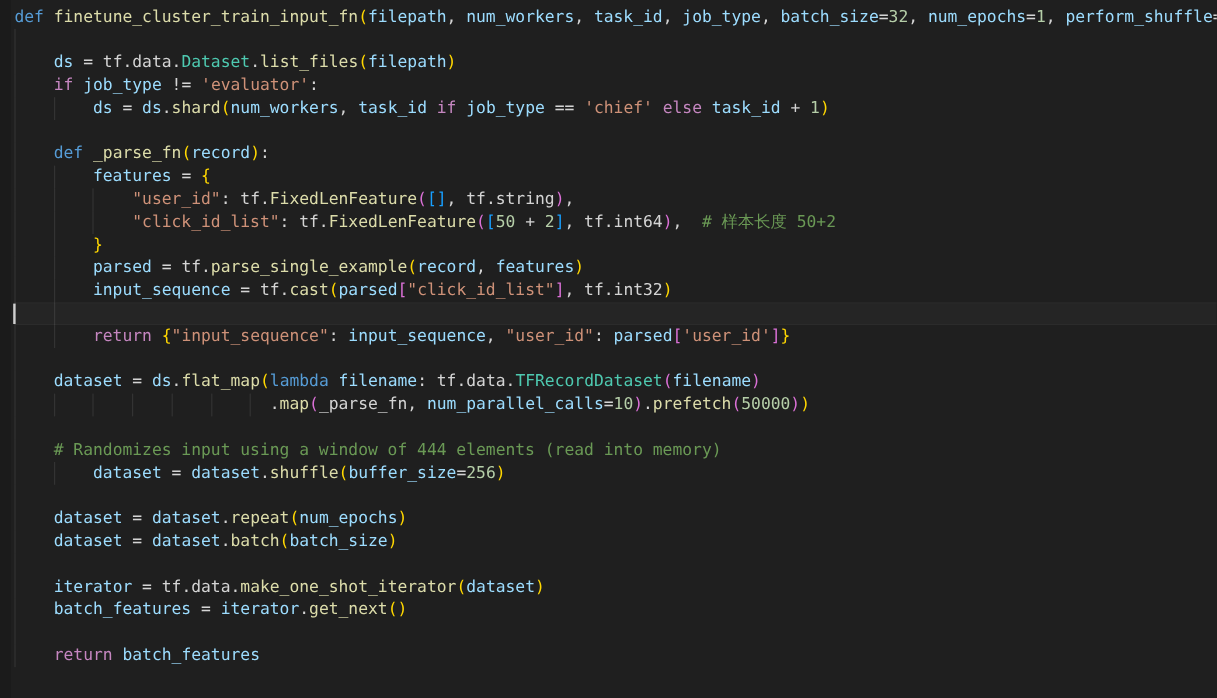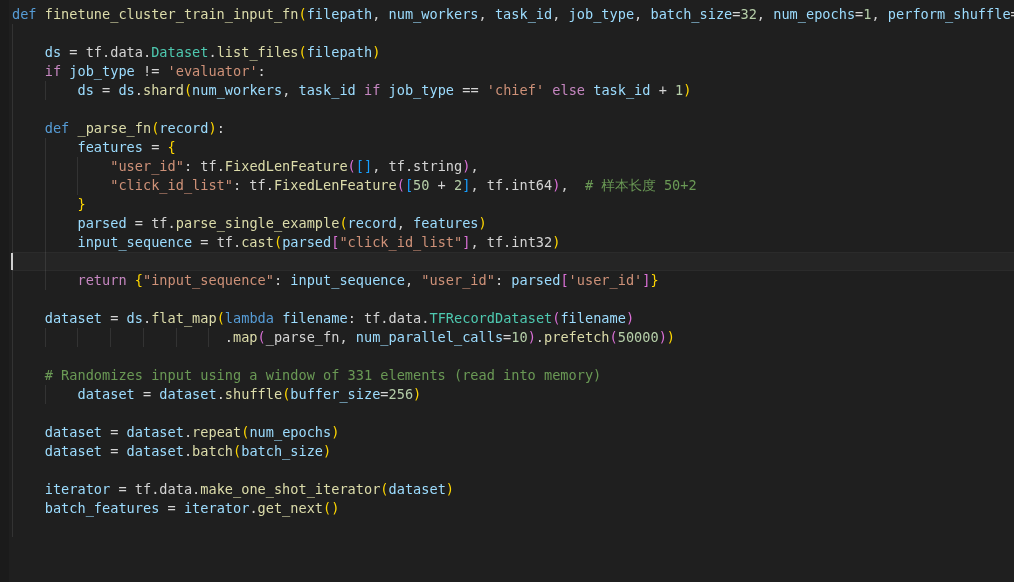--- a/index.html
+++ b/index.html
@@ -53,22 +53,23 @@
     <div class="line"><span class="guide" style="left: 0ch;"></span><span class="guide" style="left: 4ch;"></span><span class="guide" style="left: 8ch;"></span><span class="code">            <span style="color: rgb(206, 145, 120);">"click_id_list"</span><span style="color: rgb(212, 212, 212);">: </span><span style="color: rgb(212, 212, 212);">tf.</span><span style="color: rgb(220, 220, 170);">FixedLenFeature</span><span style="color: rgb(218, 112, 214);">(</span><span style="color: rgb(23, 159, 255);">[</span><span style="color: rgb(181, 206, 168);">50</span><span style="color: rgb(212, 212, 212);"> + </span><span style="color: rgb(181, 206, 168);">2</span><span style="color: rgb(23, 159, 255);">]</span><span style="color: rgb(212, 212, 212);">, </span><span style="color: rgb(212, 212, 212);">tf.int64</span><span style="color: rgb(218, 112, 214);">)</span><span style="color: rgb(212, 212, 212);">,  </span><span style="color: rgb(106, 153, 85);"># 样本长度 50+2</span></span></div>
     <div class="line"><span class="guide" style="left: 0ch;"></span><span class="guide" style="left: 4ch;"></span><span class="code">        <span style="color: rgb(255, 215, 0);">}</span></span></div>
     <div class="line"><span class="guide" style="left: 0ch;"></span><span class="guide" style="left: 4ch;"></span><span class="code">        <span style="color: rgb(156, 220, 254);">parsed</span><span style="color: rgb(212, 212, 212);"> = </span><span style="color: rgb(212, 212, 212);">tf.</span><span style="color: rgb(220, 220, 170);">parse_single_example</span><span style="color: rgb(255, 215, 0);">(</span><span style="color: rgb(156, 220, 254);">record</span><span style="color: rgb(212, 212, 212);">, </span><span style="color: rgb(156, 220, 254);">features</span><span style="color: rgb(255, 215, 0);">)</span></span></div>
     <div class="line"><span class="guide" style="left: 0ch;"></span><span class="guide" style="left: 4ch;"></span><span class="code">        <span style="color: rgb(156, 220, 254);">input_sequence</span><span style="color: rgb(212, 212, 212);"> = </span><span style="color: rgb(212, 212, 212);">tf.</span><span style="color: rgb(220, 220, 170);">cast</span><span style="color: rgb(255, 215, 0);">(</span><span style="color: rgb(156, 220, 254);">parsed</span><span style="color: rgb(218, 112, 214);">[</span><span style="color: rgb(206, 145, 120);">"click_id_list"</span><span style="color: rgb(218, 112, 214);">]</span><span style="color: rgb(212, 212, 212);">, </span><span style="color: rgb(212, 212, 212);">tf.int32</span><span style="color: rgb(255, 215, 0);">)</span></span></div>
     <div class="line cursor-line"><span class="guide" style="left: 0ch;"></span><span class="guide" style="left: 4ch;"></span><span class="code"></span><span class="caret"></span></div>
     <div class="line"><span class="guide" style="left: 0ch;"></span><span class="guide" style="left: 4ch;"></span><span class="code">        <span style="color: rgb(197, 134, 192);">return</span><span style="color: rgb(212, 212, 212);"> </span><span style="color: rgb(255, 215, 0);">{</span><span style="color: rgb(206, 145, 120);">"input_sequence"</span><span style="color: rgb(212, 212, 212);">: </span><span style="color: rgb(156, 220, 254);">input_sequence</span><span style="color: rgb(212, 212, 212);">, </span><span style="color: rgb(206, 145, 120);">"user_id"</span><span style="color: rgb(212, 212, 212);">: </span><span style="color: rgb(156, 220, 254);">parsed</span><span style="color: rgb(218, 112, 214);">[</span><span style="color: rgb(206, 145, 120);">'user_id'</span><span style="color: rgb(218, 112, 214);">]</span><span style="color: rgb(255, 215, 0);">}</span></span></div>
     <div class="line"><span class="guide" style="left: 0ch;"></span><span class="code"></span></div>
     <div class="line"><span class="guide" style="left: 0ch;"></span><span class="code">    <span style="color: rgb(156, 220, 254);">dataset</span><span style="color: rgb(212, 212, 212);"> = </span><span style="color: rgb(156, 220, 254);">ds</span><span style="color: rgb(212, 212, 212);">.</span><span style="color: rgb(220, 220, 170);">flat_map</span><span style="color: rgb(255, 215, 0);">(</span><span style="color: rgb(86, 156, 214);">lambda</span><span style="color: rgb(212, 212, 212);"> </span><span style="color: rgb(156, 220, 254);">filename</span><span style="color: rgb(212, 212, 212);">: </span><span style="color: rgb(212, 212, 212);">tf.data.</span><span style="color: rgb(78, 201, 176);">TFRecordDataset</span><span style="color: rgb(218, 112, 214);">(</span><span style="color: rgb(156, 220, 254);">filename</span><span style="color: rgb(218, 112, 214);">)</span></span></div>
     <div class="line"><span class="guide" style="left: 0ch;"></span><span class="guide" style="left: 4ch;"></span><span class="guide" style="left: 8ch;"></span><span class="guide" style="left: 12ch;"></span><span class="guide" style="left: 16ch;"></span><span class="guide" style="left: 20ch;"></span><span class="guide" style="left: 24ch;"></span><span class="code">                          <span style="color: rgb(212, 212, 212);">.</span><span style="color: rgb(220, 220, 170);">map</span><span style="color: rgb(218, 112, 214);">(</span><span style="color: rgb(212, 212, 212);">_parse_fn</span><span style="color: rgb(212, 212, 212);">, </span><span style="color: rgb(156, 220, 254);">num_parallel_calls</span><span style="color: rgb(212, 212, 212);">=</span><span style="color: rgb(181, 206, 168);">10</span><span style="color: rgb(218, 112, 214);">)</span><span style="color: rgb(212, 212, 212);">.</span><span style="color: rgb(220, 220, 170);">prefetch</span><span style="color: rgb(218, 112, 214);">(</span><span style="color: rgb(181, 206, 168);">50000</span><span style="color: rgb(218, 112, 214);">)</span><span style="color: rgb(255, 215, 0);">)</span></span></div>
     <div class="line"><span class="guide" style="left: 0ch;"></span><span class="code"></span></div>
-    <div class="line"><span class="guide" style="left: 0ch;"></span><span class="code">    <span style="color: rgb(106, 153, 85);"># Randomizes input using a window of 331 elements (read into memory)</span></span></div>
+    <div class="line"><span class="guide" style="left: 0ch;"></span><span class="code">    <span style="color: rgb(106, 153, 85);"># Randomizes input using a window of 444 elements (read into memory)</span></span></div>
     <div class="line"><span class="guide" style="left: 0ch;"></span><span class="guide" style="left: 4ch;"></span><span class="code">        <span style="color: rgb(156, 220, 254);">dataset</span><span style="color: rgb(212, 212, 212);"> = </span><span style="color: rgb(156, 220, 254);">dataset</span><span style="color: rgb(212, 212, 212);">.</span><span style="color: rgb(220, 220, 170);">shuffle</span><span style="color: rgb(255, 215, 0);">(</span><span style="color: rgb(156, 220, 254);">buffer_size</span><span style="color: rgb(212, 212, 212);">=</span><span style="color: rgb(181, 206, 168);">256</span><span style="color: rgb(255, 215, 0);">)</span></span></div>
     <div class="line"><span class="guide" style="left: 0ch;"></span><span class="code"></span></div>
     <div class="line"><span class="guide" style="left: 0ch;"></span><span class="code">    <span style="color: rgb(156, 220, 254);">dataset</span><span style="color: rgb(212, 212, 212);"> = </span><span style="color: rgb(156, 220, 254);">dataset</span><span style="color: rgb(212, 212, 212);">.</span><span style="color: rgb(220, 220, 170);">repeat</span><span style="color: rgb(255, 215, 0);">(</span><span style="color: rgb(156, 220, 254);">num_epochs</span><span style="color: rgb(255, 215, 0);">)</span></span></div>
     <div class="line"><span class="guide" style="left: 0ch;"></span><span class="code">    <span style="color: rgb(156, 220, 254);">dataset</span><span style="color: rgb(212, 212, 212);"> = </span><span style="color: rgb(156, 220, 254);">dataset</span><span style="color: rgb(212, 212, 212);">.</span><span style="color: rgb(220, 220, 170);">batch</span><span style="color: rgb(255, 215, 0);">(</span><span style="color: rgb(156, 220, 254);">batch_size</span><span style="color: rgb(255, 215, 0);">)</span></span></div>
     <div class="line"><span class="guide" style="left: 0ch;"></span><span class="code"></span></div>
     <div class="line"><span class="guide" style="left: 0ch;"></span><span class="code">    <span style="color: rgb(156, 220, 254);">iterator</span><span style="color: rgb(212, 212, 212);"> = </span><span style="color: rgb(212, 212, 212);">tf.data.</span><span style="color: rgb(220, 220, 170);">make_one_shot_iterator</span><span style="color: rgb(255, 215, 0);">(</span><span style="color: rgb(156, 220, 254);">dataset</span><span style="color: rgb(255, 215, 0);">)</span></span></div>
     <div class="line"><span class="guide" style="left: 0ch;"></span><span class="code">    <span style="color: rgb(156, 220, 254);">batch_features</span><span style="color: rgb(212, 212, 212);"> = </span><span style="color: rgb(156, 220, 254);">iterator</span><span style="color: rgb(212, 212, 212);">.</span><span style="color: rgb(220, 220, 170);">get_next</span><span style="color: rgb(255, 215, 0);">(</span><span style="color: rgb(255, 215, 0);">)</span></span></div>
     <div class="line"><span class="guide" style="left: 0ch;"></span><span class="code"></span></div>
+    <div class="line"><span class="guide" style="left: 0ch;"></span><span class="code">    <span style="color: rgb(197, 134, 192);">return</span><span style="color: rgb(212, 212, 212);"> </span><span style="color: rgb(156, 220, 254);">batch_features</span></span></div>
   </div>
 
 </body></html>

